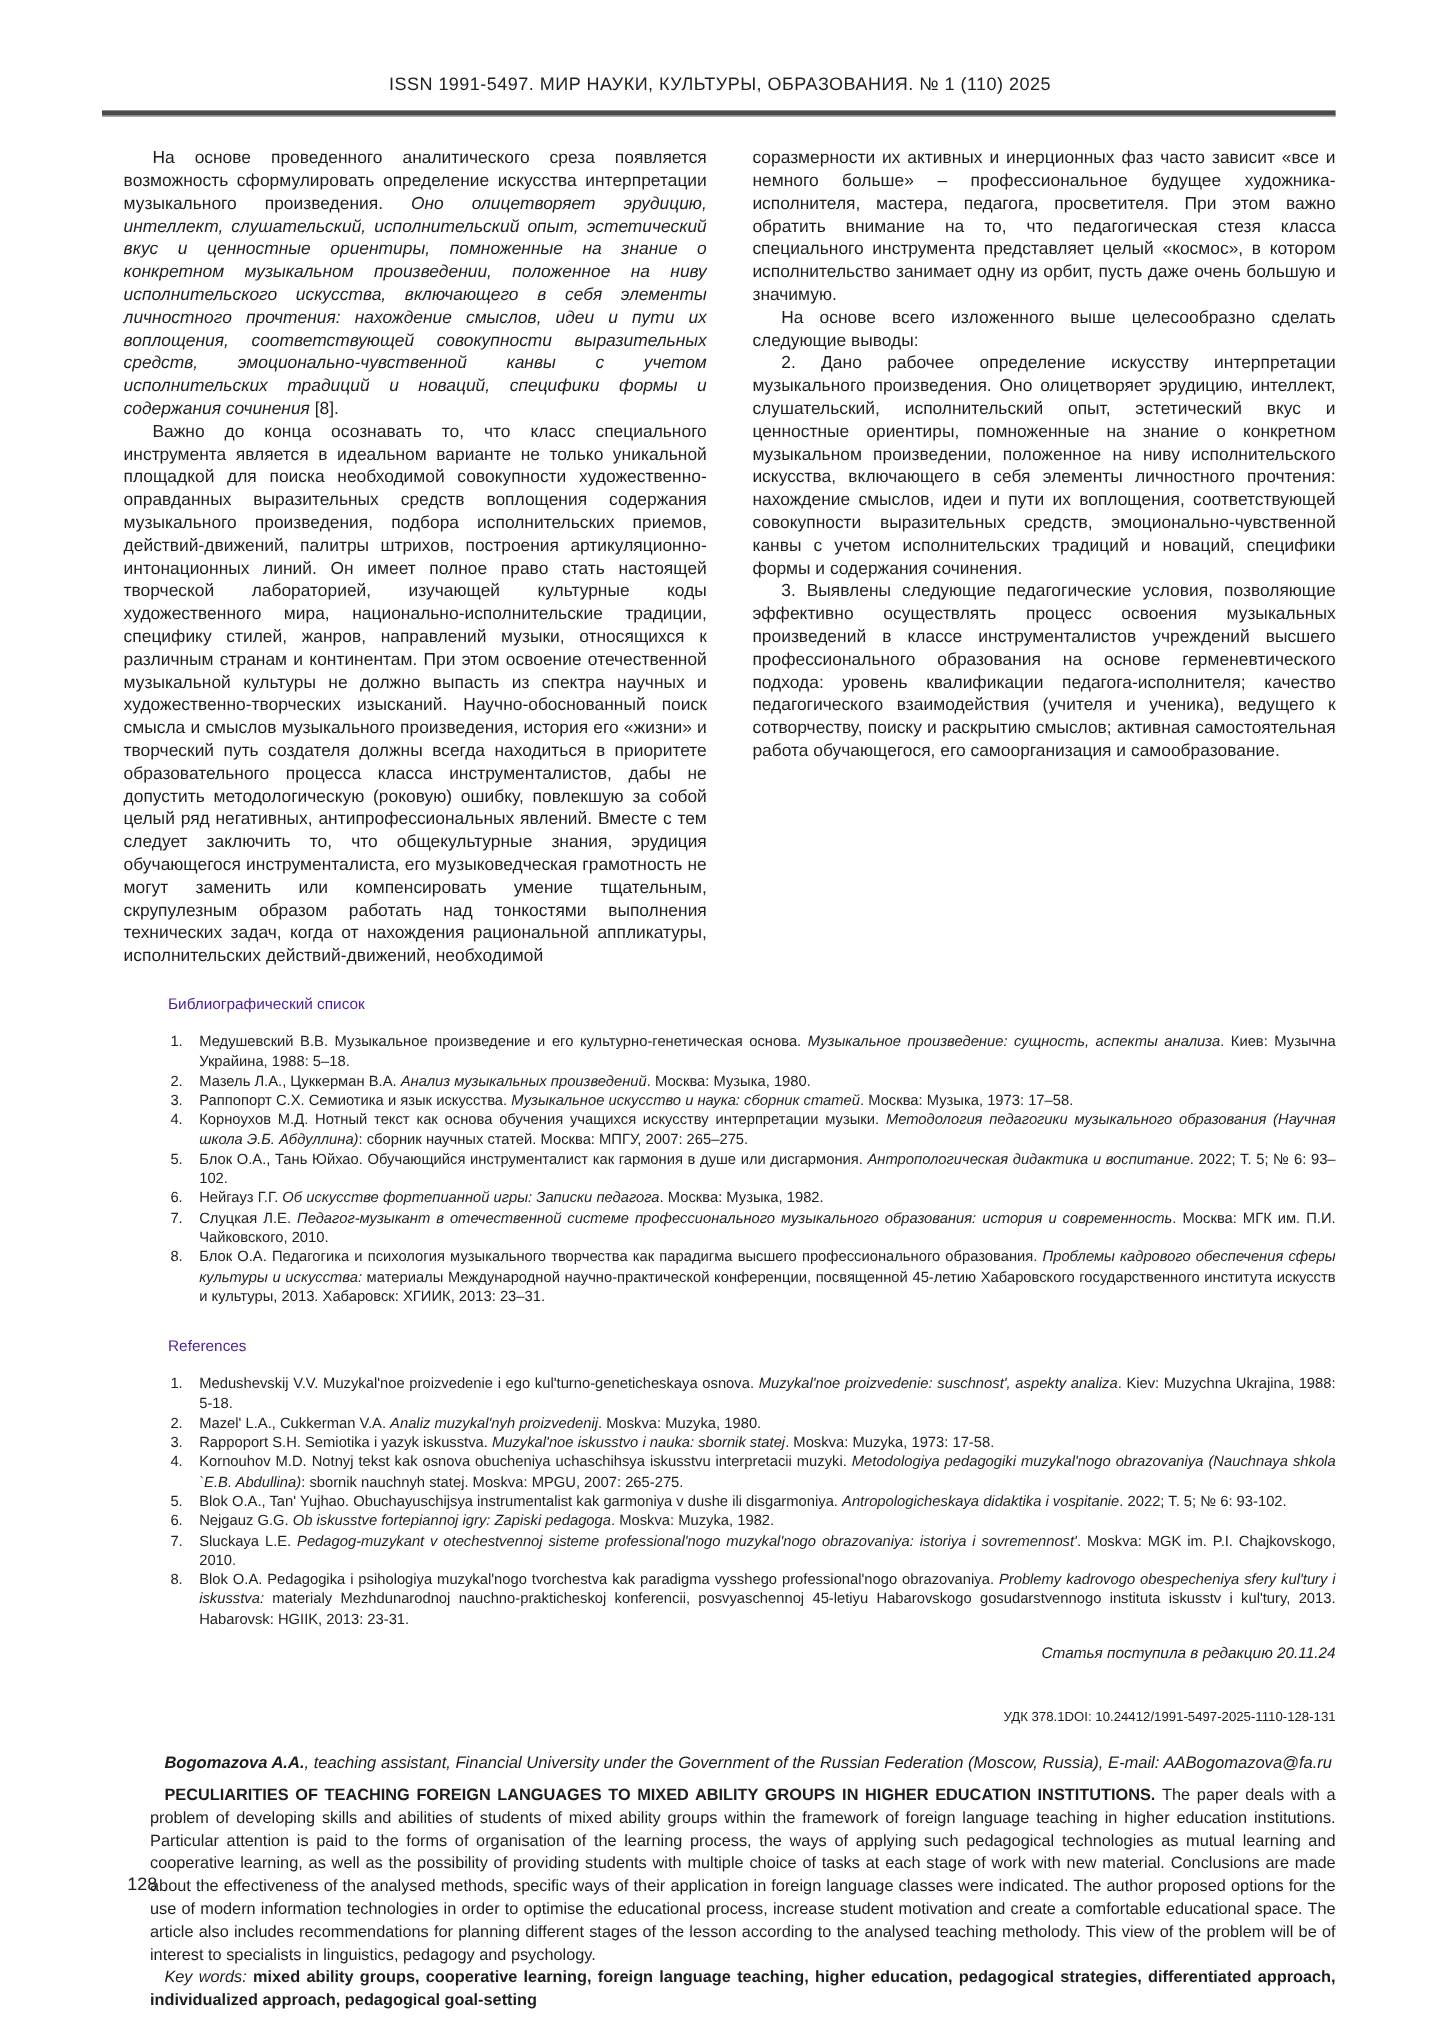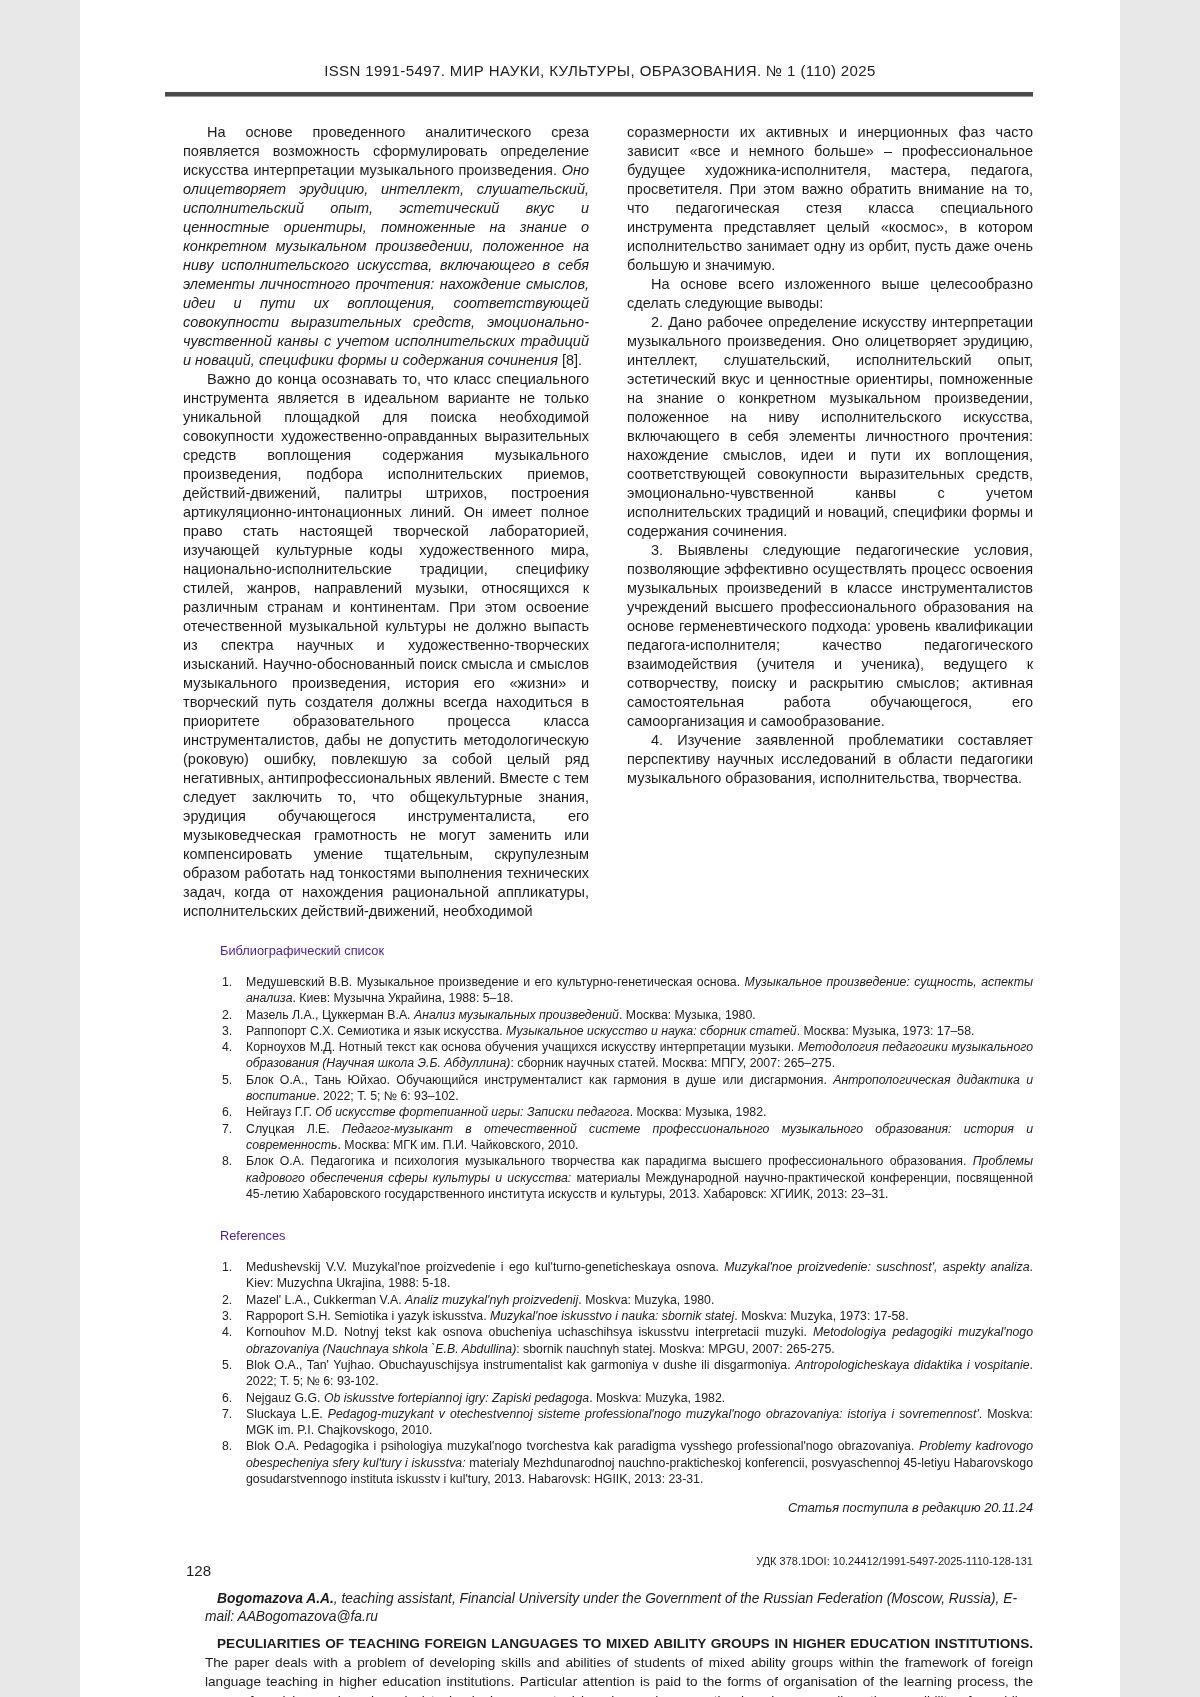--- a/index.html
+++ b/index.html
@@ -1,18 +1,18 @@
 <!DOCTYPE html>
 <html lang="ru"><head>
 <meta charset="utf-8">
 <style>
   html,body { margin:0; padding:0; background:#e8e8e8; }
   .page {
     position:relative;
-    width:1040px; height:1697px;
+    width:1200px; height:1697px;
     margin:0 auto;
     background:#ffffff;
     font-family:"Liberation Sans", sans-serif;
     color:#1d1d1d;
     overflow:hidden;
   }
   .content { padding:0 87px 0 103px; }
   .journal-header {
     padding-top:62px;
     text-align:center;
@@ -100,21 +100,20 @@
     <div class="columns">
       <div class="col">
         <p class="ind"><span>На основе проведенного аналитического среза появляется возможность сформулировать определение искусства интерпретации музыкального произведения. </span><span class="it">Оно олицетворяет эрудицию, интеллект, слушательский, исполнительский опыт, эстетический вкус и ценностные ориентиры, помноженные на знание о конкретном музыкальном произведении, положенное на ниву исполнительского искусства, включающего в себя элементы личностного прочтения: нахождение смыслов, идеи и пути их воплощения, соответствующей совокупности выразительных средств, эмоционально-чувственной канвы с учетом исполнительских традиций и новаций, специфики формы и содержания сочинения</span><span> [8].</span></p>
         <p class="ind"><span>Важно до конца осознавать то, что класс специального инструмента является в идеальном варианте не только уникальной площадкой для поиска необходимой совокупности художественно-оправданных выразительных средств воплощения содержания музыкального произведения, подбора исполнительских приемов, действий-движений, палитры штрихов, построения артикуляционно-интонационных линий. Он имеет полное право стать настоящей творческой лабораторией, изучающей культурные коды художественного мира, национально-исполнительские традиции, специфику стилей, жанров, направлений музыки, относящихся к различным странам и континентам. При этом освоение отечественной музыкальной культуры не должно выпасть из спектра научных и художественно-творческих изысканий. Научно-обоснованный поиск смысла и смыслов музыкального произведения, история его «жизни» и творческий путь создателя должны всегда находиться в приоритете образовательного процесса класса инструменталистов, дабы не допустить методологическую (роковую) ошибку, повлекшую за собой целый ряд негативных, антипрофессиональных явлений. Вместе с тем следует заключить то, что общекультурные знания, эрудиция обучающегося инструменталиста, его музыковедческая грамотность не могут заменить или компенсировать умение тщательным, скрупулезным образом работать над тонкостями выполнения технических задач, когда от нахождения рациональной аппликатуры, исполнительских действий-движений, необходимой</span></p>
       </div>
       <div class="col">
         <p><span>соразмерности их активных и инерционных фаз часто зависит «все и немного больше» – профессиональное будущее художника-исполнителя, мастера, педагога, просветителя. При этом важно обратить внимание на то, что педагогическая стезя класса специального инструмента представляет целый «космос», в котором исполнительство занимает одну из орбит, пусть даже очень большую и значимую.</span></p>
         <p class="ind"><span>На основе всего изложенного выше целесообразно сделать следующие выводы:</span></p>
         <p class="ind"><span>2. Дано рабочее определение искусству интерпретации музыкального произведения. Оно олицетворяет эрудицию, интеллект, слушательский, исполнительский опыт, эстетический вкус и ценностные ориентиры, помноженные на знание о конкретном музыкальном произведении, положенное на ниву исполнительского искусства, включающего в себя элементы личностного прочтения: нахождение смыслов, идеи и пути их воплощения, соответствующей совокупности выразительных средств, эмоционально-чувственной канвы с учетом исполнительских традиций и новаций, специфики формы и содержания сочинения.</span></p>
         <p class="ind"><span>3. Выявлены следующие педагогические условия, позволяющие эффективно осуществлять процесс освоения музыкальных произведений в классе инструменталистов учреждений высшего профессионального образования на основе герменевтического подхода: уровень квалификации педагога-исполнителя; качество педагогического взаимодействия (учителя и ученика), ведущего к сотворчеству, поиску и раскрытию смыслов; активная самостоятельная работа обучающегося, его самоорганизация и самообразование.</span></p>
-        <p class="ind"><span>4. Изучение заявленной проблематики составляет перспективу научных исследований в области педагогики музыкального образования, исполнительства, творчества.</span></p>
       </div>
     </div>
 
     <div class="section-heading">Библиографический список</div>
     <ol class="reflist">
       <li><span>Медушевский В.В. Музыкальное произведение и его культурно-генетическая основа. </span><span class="it">Музыкальное произведение: сущность, аспекты анализа</span><span>. Киев: Музычна Украйина, 1988: 5–18.</span></li>
       <li><span>Мазель Л.А., Цуккерман В.А. </span><span class="it">Анализ музыкальных произведений</span><span>. Москва: Музыка, 1980.</span></li>
       <li><span>Раппопорт С.Х. Семиотика и язык искусства. </span><span class="it">Музыкальное искусство и наука: сборник статей</span><span>. Москва: Музыка, 1973: 17–58.</span></li>
       <li><span>Корноухов М.Д. Нотный текст как основа обучения учащихся искусству интерпретации музыки. </span><span class="it">Методология педагогики музыкального образования (Научная школа Э.Б. Абдуллина)</span><span>: сборник научных статей. Москва: МПГУ, 2007: 265–275.</span></li>
       <li><span>Блок О.А., Тань Юйхао. Обучающийся инструменталист как гармония в душе или дисгармония. </span><span class="it">Антропологическая дидактика и воспитание</span><span>. 2022; Т. 5; № 6: 93–102.</span></li>

